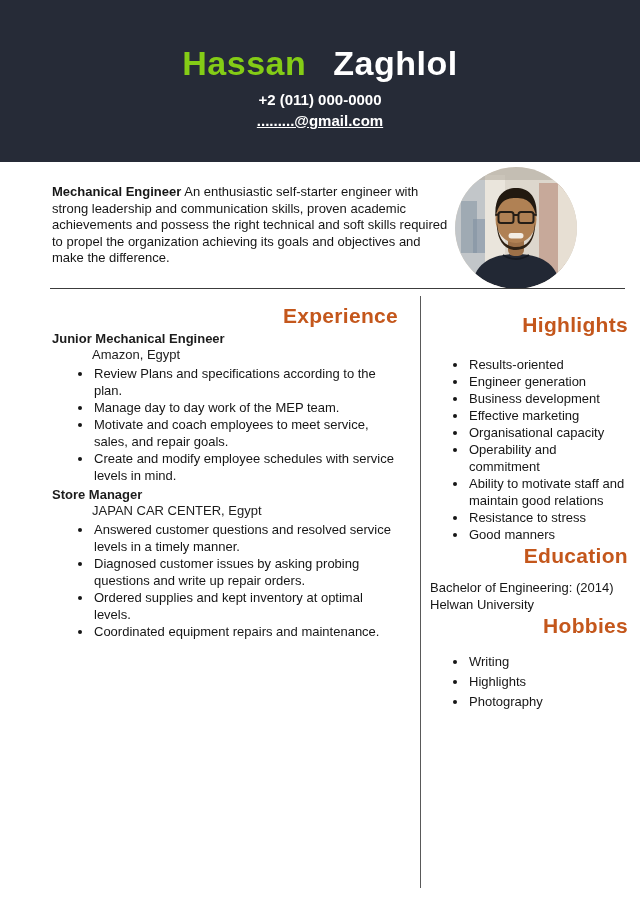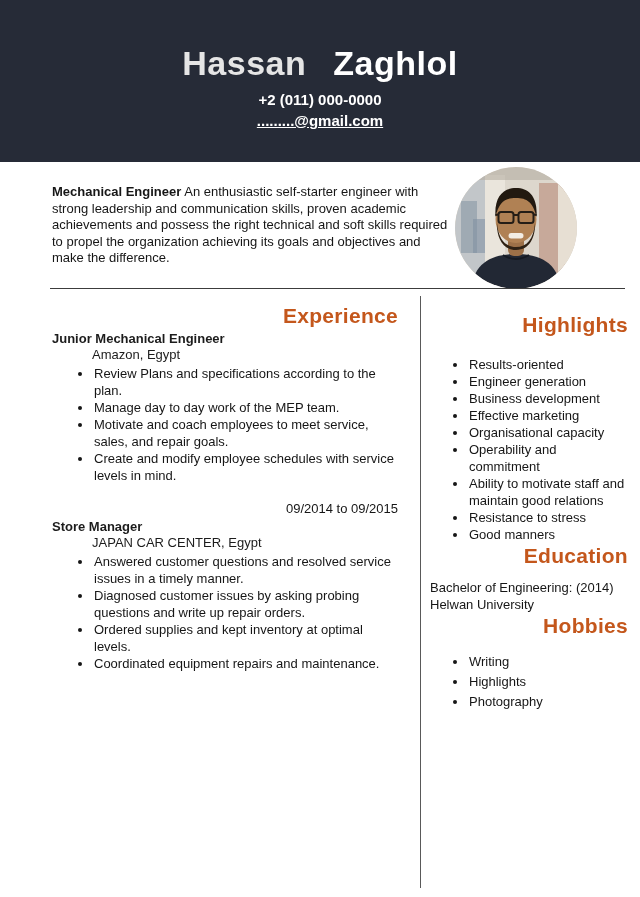--- a/index.html
+++ b/index.html
@@ -6,21 +6,21 @@
   .page{
     position:relative;width:640px;height:897px;background:#ffffff;
     font-family:"Liberation Sans",sans-serif;color:#1c1c1c;overflow:hidden;
   }
   
   .header{
     position:absolute;top:0;left:0;width:640px;height:162px;
     background:#262b37;text-align:center;
   }
   .name-line{margin-top:44px;font-size:34px;font-weight:700;letter-spacing:.5px;line-height:38px;}
-  .name-first{color:#e5e5e5;}
+  .name-first{color:#84cc16;}
   .name-last{color:#ffffff;margin-left:27px;}
   .phone-line{color:#ffffff;font-size:15px;font-weight:700;margin-top:9px;line-height:18px;}
   .email-line{margin-top:3px;line-height:18px;}
   .email-link{color:#ffffff;font-size:15px;font-weight:700;text-decoration:underline;cursor:pointer;}
   
   .summary{
     position:absolute;left:52px;top:184px;width:398px;
     font-size:13px;line-height:16.6px;color:#161616;
   }
   .summary b{font-weight:700;}
@@ -131,26 +131,25 @@
       <ul class="bullets">
 
       <li>Review Plans and specifications according to the plan.</li>
           <li>Manage day to day work of the MEP team.</li>
           <li>Motivate and coach employees to meet service, sales, and repair goals.</li>
           <li>Create and modify employee schedules with service levels in mind.</li>
         </ul>
     </div>
 
     <div class="job">
-      <div class="job-date">09/2014 to 09/2015</div>
       <div class="job-title">Store Manager</div>
       <div class="job-company">JAPAN CAR CENTER, Egypt</div>
       <ul class="bullets">
 
-      <li>Answered customer questions and resolved service issues in a timely manner.</li>
+      <li>Answered customer questions and resolved service levels in a timely manner.</li>
           <li>Diagnosed customer issues by asking probing questions and write up repair orders.</li>
           <li>Ordered supplies and kept inventory at optimal levels.</li>
           <li>Coordinated equipment repairs and maintenance.</li>
         </ul>
     </div>
   </div>
 
   <div class="col-right">
     <h2 class="section">Highlights</h2>
     <ul class="bullets-r">

